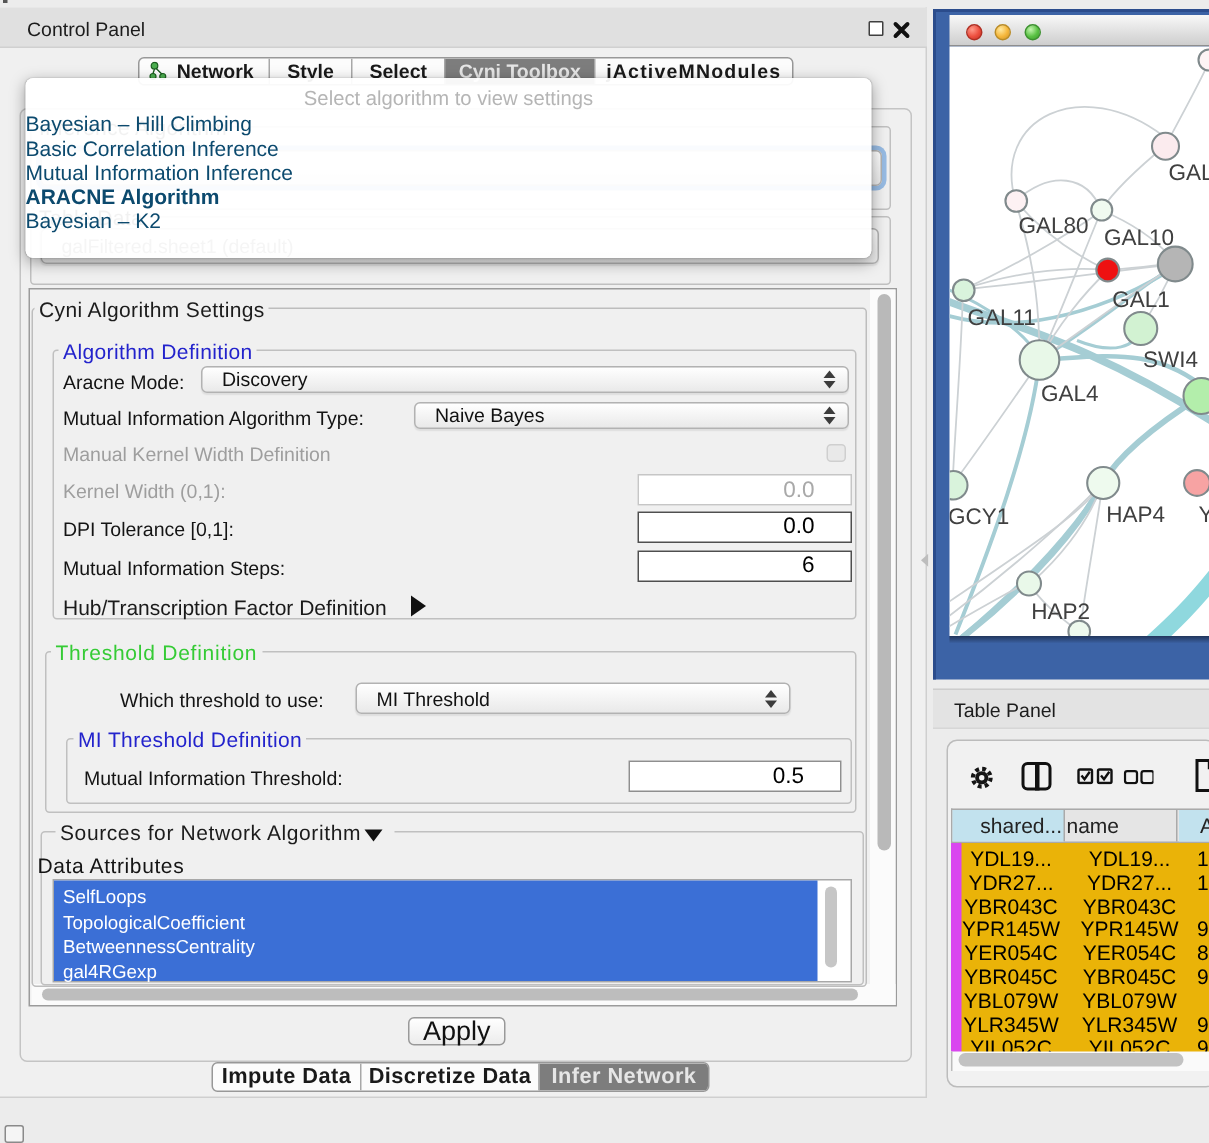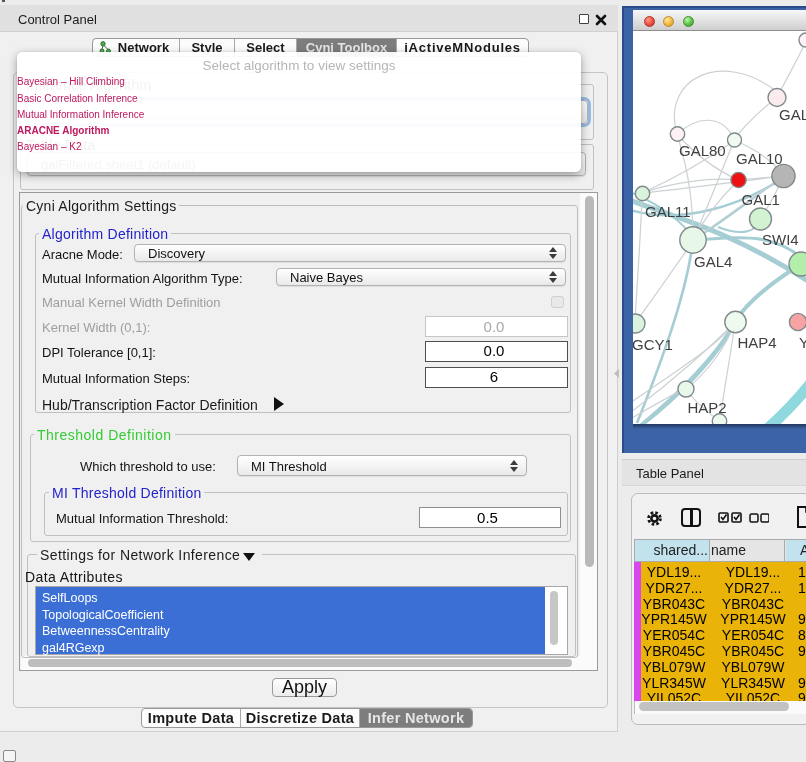--- a/index.html
+++ b/index.html
@@ -6,26 +6,26 @@
 body{position:relative}
 .grp{position:absolute;border:1px solid #c0c0c0;border-radius:3px}
 .grp>span{position:absolute;top:-8px;left:2px;background:#f0f0f0;padding:0 3px;font-size:14px;letter-spacing:.25px;color:#1c1c1c;white-space:nowrap}
 .lbl{position:absolute;font-size:13px;font-weight:normal;color:#141414;white-space:nowrap}
 .combo{position:absolute;border:1px solid #b2b2b2;border-radius:4px;background:linear-gradient(#ffffff,#f4f4f4 50%,#e9e9e9);box-shadow:0 1px 1px rgba(0,0,0,.08)}
 .combo .ct{position:absolute;left:13px;top:50%;transform:translateY(-50%);font-size:13px;color:#111;white-space:nowrap}
 .spin{position:absolute;right:7px;top:50%;transform:translateY(-50%);width:9px;height:12px}
 .spin i{position:absolute;left:0;width:0;height:0;border-left:4.5px solid transparent;border-right:4.5px solid transparent}
 .spin .u{top:0;border-bottom:5px solid #3c3c3c}
 .spin .d{bottom:0;border-top:5px solid #3c3c3c}
-.fld{position:absolute;background:#fff;border:1.5px solid #4f4f4f;font-size:15px;color:#000;text-align:center;padding-right:5px}
+.fld{position:absolute;background:#fff;border:1.5px solid #4f4f4f;font-size:15px;color:#000;text-align:right;padding-right:24px}
 .seg{position:absolute;display:flex;border:1px solid #989898;border-radius:4px;background:#fcfcfc;overflow:hidden}
 .seg div{font-size:13px;font-weight:bold;color:#1a1a1a;display:flex;align-items:center;justify-content:center;border-left:1px solid #a8a8a8;white-space:nowrap}
 .seg div:first-child{border-left:none}
 .seg .on{background:#7d7d7d;color:#e6e6e6}
-.pi{position:absolute;left:1px;font-size:10px;color:#be185d;white-space:nowrap;line-height:16.3px}
+.pi{position:absolute;left:1px;font-size:14px;color:#0c4a6e;white-space:nowrap;line-height:16.3px}
 </style></head><body>
 
 <div class="a" style="left:0;top:5;width:618px;height:727px;background:#f0f0f0;top:5px;border-right:1px solid #cfcfcf"></div>
 <div class="a" style="left:2px;top:0;width:3px;height:2px;background:#555"></div>
 <div class="a" style="left:0;top:5px;width:618px;height:27px;background:#e0e0e0;border-bottom:1px solid #d0d0d0"></div>
 <div class="a" style="left:18px;top:12px;font-size:13px;color:#1c1c1c">Control Panel</div>
 <div class="a" style="left:579px;top:14px;width:10px;height:10px;border:1.8px solid #3f3f3f;background:#fff;border-radius:1px"></div>
 <svg class="a" style="left:595px;top:14px" width="12" height="12" viewBox="0 0 12 12">
     <path d="M2 2 L10 10 M10 2 L2 10" stroke="#111" stroke-width="2.6" stroke-linecap="round"></path>
   </svg>
@@ -109,21 +109,21 @@
       <i class="d"></i>
     </span>
   </div>
 <div class="grp" style="left:44px;top:492px;width:524px;height:44px">
     <span style="color:#2323cc;left:4px">MI Threshold Definition</span>
   </div>
 <div class="lbl" style="left:56px;top:511px">Mutual Information Threshold:</div>
 <div class="fld" style="left:419px;top:507px;width:142px;height:21px;border:1px solid #8f8f8f;line-height:19px">0.5</div>
 
 <div class="grp" style="left:27px;top:554px;width:549px;height:103px">
-    <span style="padding-right:22px;letter-spacing:.4px;left:9px">Settings for Network Inference</span>
+    <span style="padding-right:22px;letter-spacing:.4px;left:9px">Sources for Network Algorithm</span>
   </div>
 <div class="a" style="left:243px;top:553px;width:0;height:0;border-left:6.5px solid transparent;border-right:6.5px solid transparent;border-top:8px solid #111;z-index:3"></div>
 <div class="lbl" style="left:25px;top:569px;font-size:14px;letter-spacing:.4px">Data Attributes</div>
 <div class="a" style="left:35px;top:586px;width:533px;height:69px;background:#fff;border:1px solid #a8a8a8"></div>
 <div class="a" style="left:36px;top:587px;width:509px;height:67px;background:#3b6fd6"></div>
 <div class="a" style="left:42px;top:590px;font-size:12.5px;color:#fff;line-height:16.6px">SelfLoops<br>TopologicalCoefficient<br>BetweennessCentrality<br>gal4RGexp</div>
 <div class="a" style="left:550px;top:591px;width:8px;height:54px;background:#c6c6c6;border-radius:4px"></div>
 
 <div class="a" style="left:272px;top:678px;width:65px;height:19px;border:1px solid #999;border-radius:4px;background:linear-gradient(#fff,#ececec);font-size:18px;color:#111;text-align:center;line-height:17px">Apply</div>
 <div class="seg" style="left:141px;top:708px;height:20px;font-size:0">

